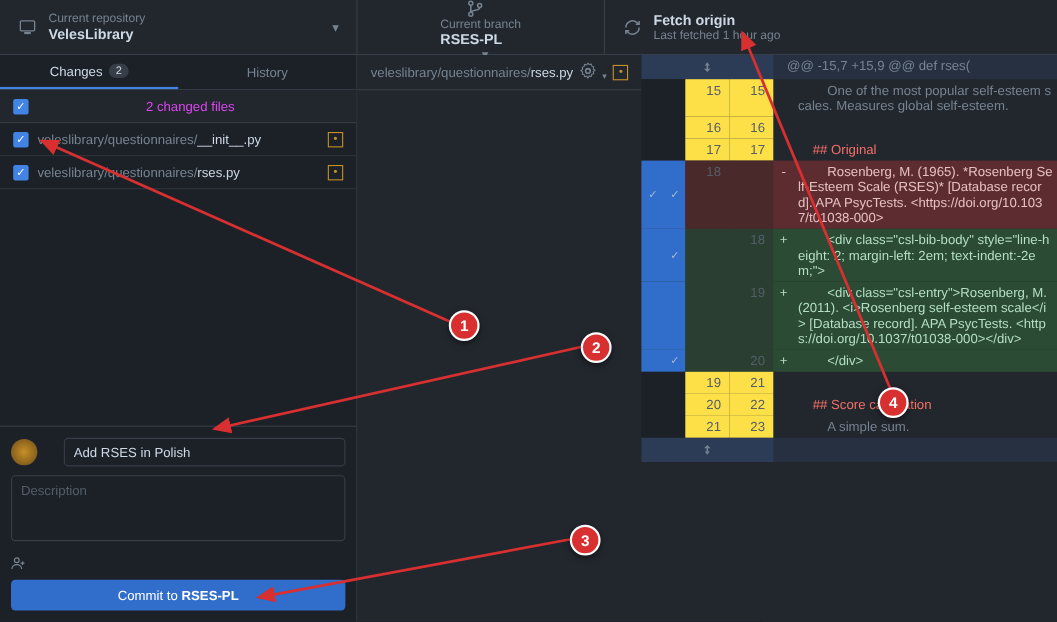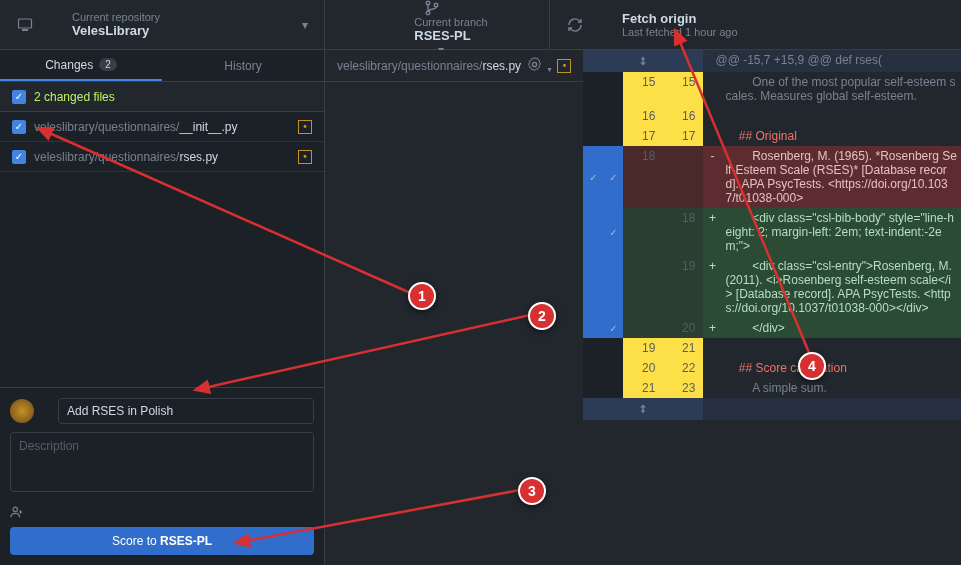--- a/index.html
+++ b/index.html
@@ -4,35 +4,35 @@
   <style>
     * { box-sizing: border-box; margin: 0; padding: 0; font-family: -apple-system, BlinkMacSystemFont, 'Segoe UI', sans-serif; }
     body { width: 961px; height: 565px; background: #1c2128; color: #adbac7; font-size: 12px; overflow: hidden; position: relative; }
     
     .header { height: 50px; display: flex; border-bottom: 1px solid #373e47; background: #22272e; }
     .header-section { display: flex; align-items: center; padding: 0 16px; border-right: 1px solid #373e47; cursor: pointer; }
     .header-section.repo { width: 325px; }
     .header-section.branch { width: 225px; flex-direction: column; }
     .header-section.fetch { flex: 1; border-right: none; }
     .header-icon { width: 18px; height: 18px; margin-right: 10px; display: flex; align-items: center; justify-content: center; }
-    .header-text { flex: 1; margin-left: 28px; }
+    .header-text { flex: 1; }
     .header-label { color: #768390; font-size: 11px; }
     .header-value { color: #cdd9e5; font-weight: 600; font-size: 13px; }
     .header-chevron { color: #768390; margin-left: 8px; }
     
     .main { display: flex; height: calc(565px - 50px); }
     .sidebar { width: 325px; border-right: 1px solid #373e47; display: flex; flex-direction: column; background: #1c2128; }
     
     .tabs { display: flex; height: 32px; border-bottom: 1px solid #373e47; }
     .tab { flex: 1; display: flex; align-items: center; justify-content: center; cursor: pointer; color: #768390; font-size: 12px; }
     .tab.active { color: #cdd9e5; border-bottom: 2px solid #4184e4; }
     .badge { background: #373e47; border-radius: 8px; padding: 1px 6px; margin-left: 6px; font-size: 10px; }
     
     .files-header { display: flex; align-items: center; height: 30px; padding: 0 12px; background: #22272e; border-bottom: 1px solid #373e47; }
-    .files-header-text { flex: 1; color: #bef264; }
+    .files-header-text { flex: 1; text-align: center; color: #d946ef; }
     
     .file-row { display: flex; align-items: center; height: 30px; padding: 0 12px; border-bottom: 1px solid #2d333b; cursor: pointer; }
     .checkbox { width: 14px; height: 14px; background: #4184e4; border-radius: 2px; margin-right: 8px; display: flex; align-items: center; justify-content: center; color: #fff; font-size: 10px; }
     .file-path { flex: 1; font-size: 12px; overflow: hidden; text-overflow: ellipsis; }
     .file-path .dir { color: #768390; }
     .file-path .name { color: #cdd9e5; }
     .file-status { width: 14px; height: 14px; border: 1px solid #c69026; display: flex; align-items: center; justify-content: center; color: #c69026; font-size: 10px; font-weight: bold; }
     
     .commit-area { margin-top: auto; padding: 10px; border-top: 1px solid #373e47; }
     .commit-header { display: flex; align-items: center; margin-bottom: 8px; gap: 24px; }
@@ -161,21 +161,21 @@
         <input class="summary-input" value="Add RSES in Polish" style="">
       </div>
       <textarea class="description-input" placeholder="Description" style=""></textarea>
       <div class="coauthor-btn">
         <svg viewBox="0 0 16 16" width="14" height="14" fill="none" stroke="#768390" stroke-width="1.3" style="vertical-align:middle">
             <circle cx="6" cy="5" r="2.5"></circle>
             <path d="M1 14c0-2.5 2-4.5 5-4.5s5 2 5 4.5M12 6v4M10 8h4"></path>
           </svg>
       </div>
       <button class="commit-btn">
-        <span>Score to </span><strong>RSES-PL</strong>
+        <span>Commit to </span><strong>RSES-PL</strong>
       </button>
     </div>
   </div>
 
   <div class="diff-area">
     <div class="diff-header">
       <div class="diff-path">
         <span class="dir">veleslibrary/questionnaires/</span><span class="name">rses.py</span>
       </div>
       <div class="diff-gear">

